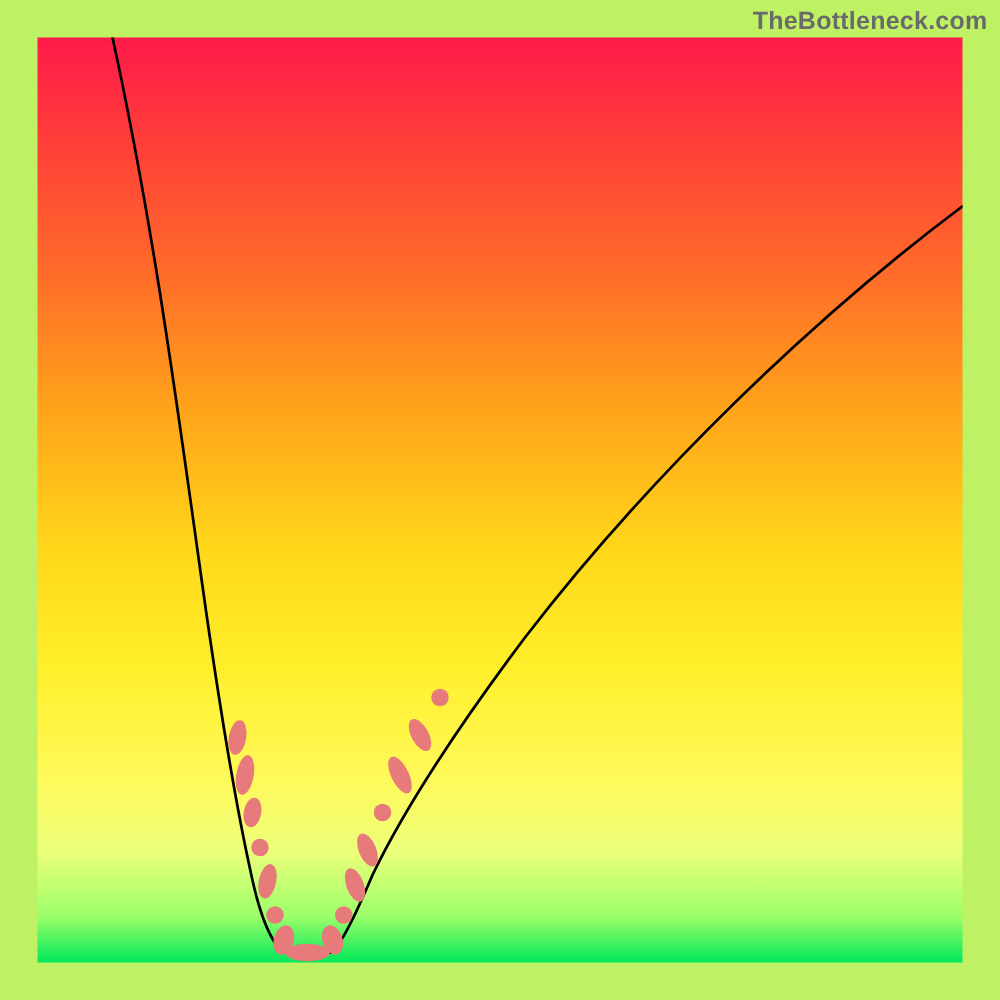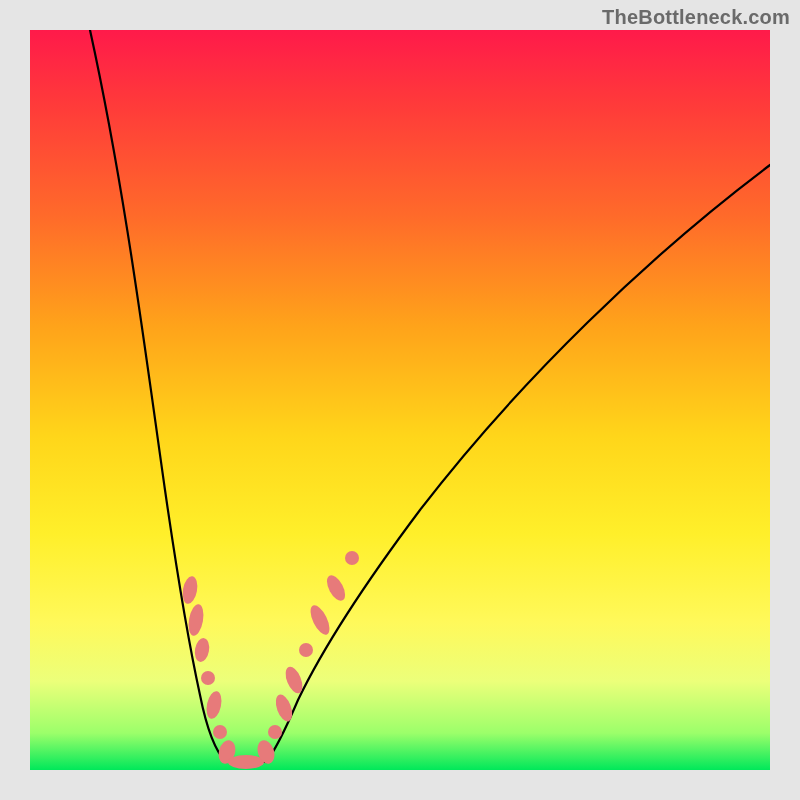--- a/index.html
+++ b/index.html
@@ -1,21 +1,21 @@
 <!DOCTYPE html>
 <html><head>
 <meta charset="utf-8">
 <style>
   * { margin: 0; padding: 0; box-sizing: border-box; }
   html, body { width: 800px; height: 800px; overflow: hidden; background: #000; }
   .frame {
     position: relative;
     width: 800px;
     height: 800px;
-    background: #e5e5e5;
+    background: #bef264;
   }
   .plot-area {
     position: absolute;
     left: 30px;
     top: 30px;
     width: 740px;
     height: 740px;
     background: linear-gradient(to bottom,
       #ff1a4a 0%,
       #ff3a3a 10%,

